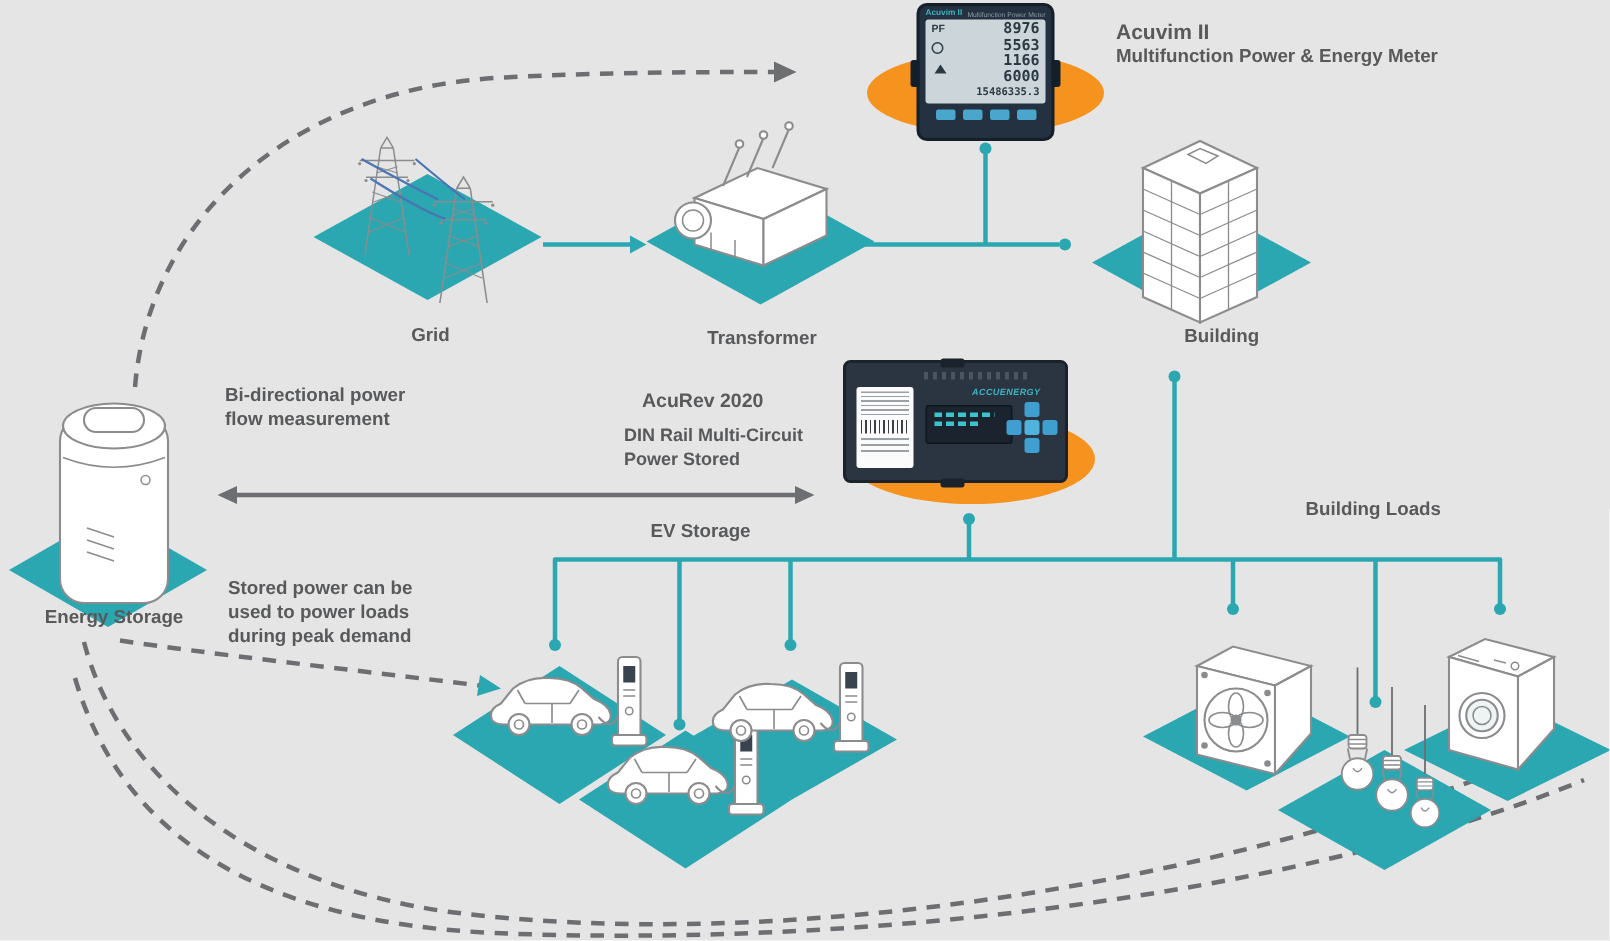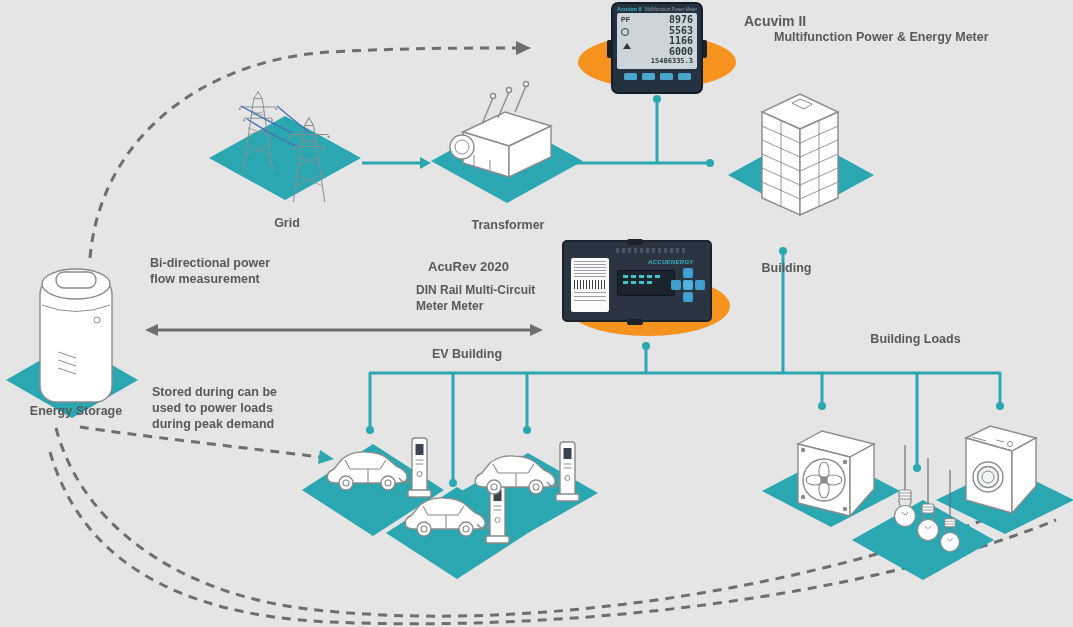--- a/index.html
+++ b/index.html
@@ -290,36 +290,36 @@
     <div class="dpad">
       <span class="key k-up"></span>
       <span class="key k-lf"></span>
       <span class="key k-ok"></span>
       <span class="key k-rt"></span>
       <span class="key k-dn"></span>
     </div>
   </div>
 
   <div class="cap-title" style="left:744px;top:13px;">Acuvim II</div>
-  <div class="cap-sub" style="left:774px;top:30px;">Multifunction Power &amp; Energy Meter</div>
+  <div class="cap-sub" style="left:744px;top:30px;">Multifunction Power &amp; Energy Meter</div>
 
   <div class="cap-title" style="left:428px;top:259px;font-size:13px;">AcuRev 2020</div>
   <div class="cap-sub" style="left:416px;top:283px;font-size:12px;">DIN Rail Multi-Circuit</div>
-  <div class="cap-sub" style="left:416px;top:299px;font-size:12px;">Meter Meter</div>
+  <div class="cap-sub" style="left:416px;top:299px;font-size:12px;">Power Stored</div>
 
   <div class="note" style="left:150px;top:255px;width:170px;">
     <div>Bi-directional power</div>
     <div>flow measurement</div>
   </div>
 
   <div class="note" style="left:152px;top:384px;width:175px;">
-    <div>Stored during can be</div>
+    <div>Stored power can be</div>
     <div>used to power loads</div>
     <div style="">during peak demand</div>
   </div>
 
   <div class="lbl" style="left:242px;top:216px;width:90px;">Grid</div>
   <div class="lbl" style="left:453px;top:218px;width:110px;">Transformer</div>
-  <div class="lbl" style="left:739px;top:217px;width:95px;margin-top:44px;">Building</div>
+  <div class="lbl" style="left:767px;top:217px;width:95px;">Building</div>
   <div class="lbl" style="left:10px;top:404px;width:132px;">Energy Storage</div>
-  <div class="lbl" style="left:412px;top:347px;width:110px;">EV Building</div>
+  <div class="lbl" style="left:412px;top:347px;width:110px;">EV Storage</div>
   <div class="lbl" style="left:858px;top:332px;width:115px;">Building Loads</div>
 </div>
 
 </body></html>

